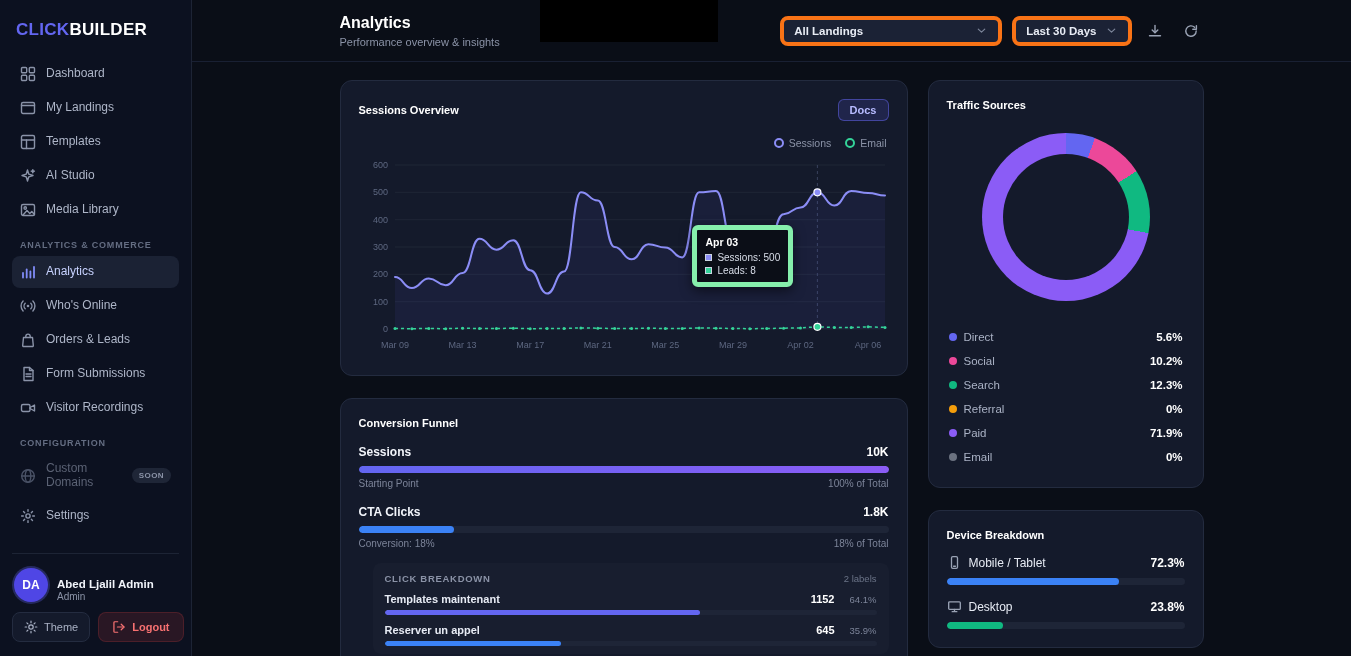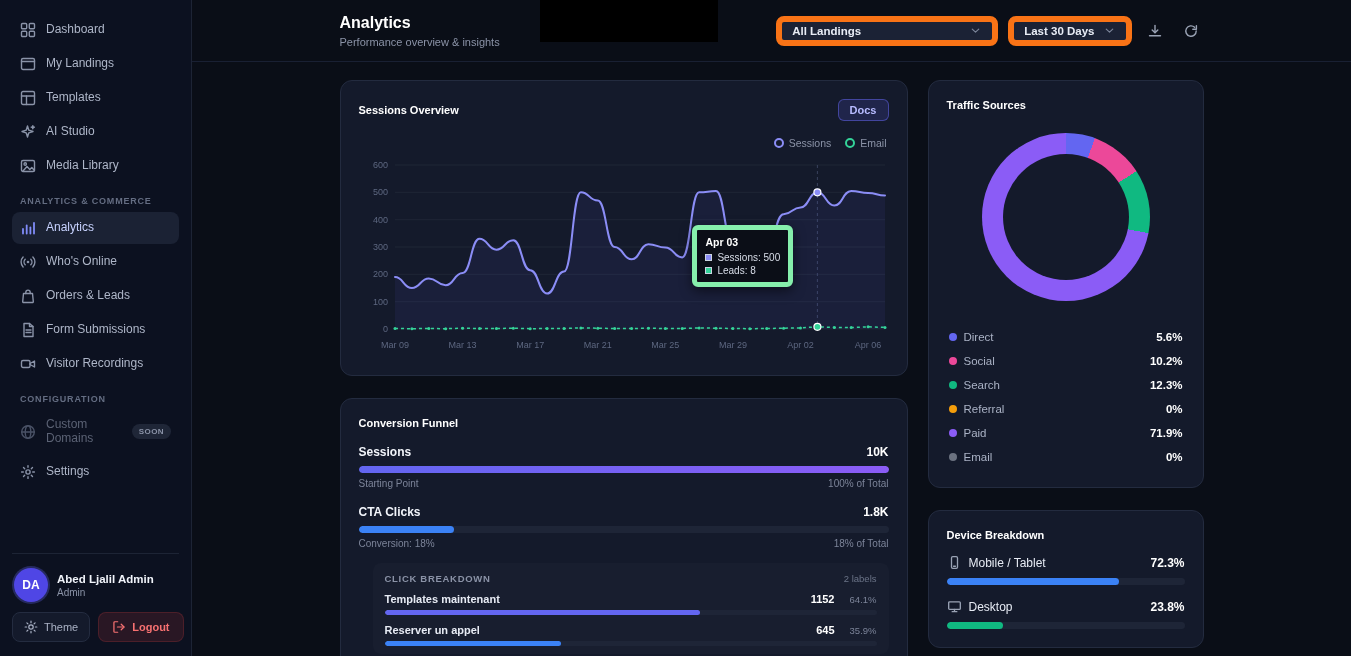--- a/index.html
+++ b/index.html
@@ -19,41 +19,41 @@
   .nav-item.active{background:#1b2234;color:#c7d2fe}
   .nav-item.active .nico{color:#818cf8}
   .nav-item.disabled{color:#58607350}
   .nav-item.disabled .nlabel{color:#5b6274}
   .nav-item.disabled .nico{color:#4a5266}
   .nlabel{font-size:12px;line-height:1.15}
   .sec-label{font-size:9px;letter-spacing:.8px;color:#646d82;font-weight:bold;margin:12px 8px 6px}
   .soon-badge{margin-left:auto;background:#1f2637;color:#8b93a7;font-size:8px;font-weight:bold;
               padding:3px 7px;border-radius:9px;letter-spacing:.4px}
   .side-bottom{margin-top:auto;border-top:1px solid #1d2435;padding-top:12px}
-  .user-row{display:flex;align-items:center;gap:9px;padding:2px 2px 10px}
+  .user-row{display:flex;align-items:flex-end;gap:9px;padding:2px 2px 10px}
   .avatar{width:34px;height:34px;border-radius:50%;background:#4f46e5;color:#fff;font-weight:bold;
           font-size:12px;display:flex;align-items:center;justify-content:center;box-shadow:0 0 0 2px rgba(99,102,241,.3);flex:none}
   .uname{font-size:11.5px;font-weight:bold;color:#f1f4fa;line-height:1.25}
   .urole{font-size:10px;color:#8b93a7}
   .side-btns{display:flex;gap:8px}
   .btn-theme{display:inline-flex;align-items:center;gap:6px;background:#141a2b;border:1px solid #242c40;
              color:#aab2c5;font-size:11px;padding:7px 11px;border-radius:8px;cursor:pointer}
   .btn-logout{display:inline-flex;align-items:center;gap:6px;background:rgba(239,68,68,.13);border:1px solid rgba(239,68,68,.18);
               color:#f87171;font-size:11px;font-weight:bold;padding:7px 13px;border-radius:8px;cursor:pointer}
   .bico{width:14px;height:14px;display:inline-flex}
 
   
   .main{flex:1;display:flex;flex-direction:column;position:relative;overflow:hidden}
   .black-patch{position:absolute;left:348px;top:0;width:178px;height:42px;background:#000;z-index:5}
   .topbar{height:62px;border-bottom:1px solid #192033;display:flex;align-items:center;flex:none}
   .topbar-inner{width:864px;margin:0 auto;display:flex;justify-content:space-between;align-items:center}
   .pg-title{font-size:16px;font-weight:bold;color:#fff}
   .pg-sub{font-size:11px;color:#8b93a7;margin-top:4px}
   .controls{display:flex;align-items:center;gap:10px}
-  .select{height:30px;background:#1b2235;border:6px solid #f97316;border-radius:8px;display:flex;
+  .select{height:30px;background:#1b2235;border:4px solid #f97316;border-radius:8px;display:flex;
           align-items:center;justify-content:space-between;gap:8px;padding:0 10px;font-size:11.5px;
           font-weight:bold;color:#e8ecf5;cursor:pointer}
   .select.wide{width:222px}
   .select .chev{width:13px;height:13px;color:#7d869b;display:inline-flex}
   .icon-btn{width:26px;height:26px;display:flex;align-items:center;justify-content:center;color:#9aa3b5;
             cursor:pointer;background:none;border:none}
   .icon-btn .bico{width:16px;height:16px}
 
   .content{flex:1;overflow:hidden}
   .content-inner{width:864px;margin:0 auto;padding-top:18px;display:flex;gap:20px}
@@ -116,20 +116,23 @@
   .dv-pct{font-size:12px;font-weight:bold;color:#fff}
   .dv-track{height:7px;background:#1e2537;border-radius:4px;margin-top:8px;overflow:hidden}
   svg.ic{width:100%;height:100%;stroke:currentColor;fill:none;stroke-width:1.4;stroke-linecap:round;stroke-linejoin:round}
 </style>
 </head>
 <body>
 
 <div class="app">
 
   <aside class="sidebar">
+    <div class="brand">
+      <span class="b1">CLICK</span><span class="b2">BUILDER</span>
+    </div>
 
     <div class="nav-item">
       <span class="nico">
           <svg class="ic" viewBox="0 0 16 16">
             <rect x="1.5" y="1.5" width="5.2" height="5.2" rx="1"></rect>
             <rect x="9.3" y="1.5" width="5.2" height="5.2" rx="1"></rect>
             <rect x="1.5" y="9.3" width="5.2" height="5.2" rx="1"></rect>
             <rect x="9.3" y="9.3" width="5.2" height="5.2" rx="1"></rect>
           </svg>
         </span>

